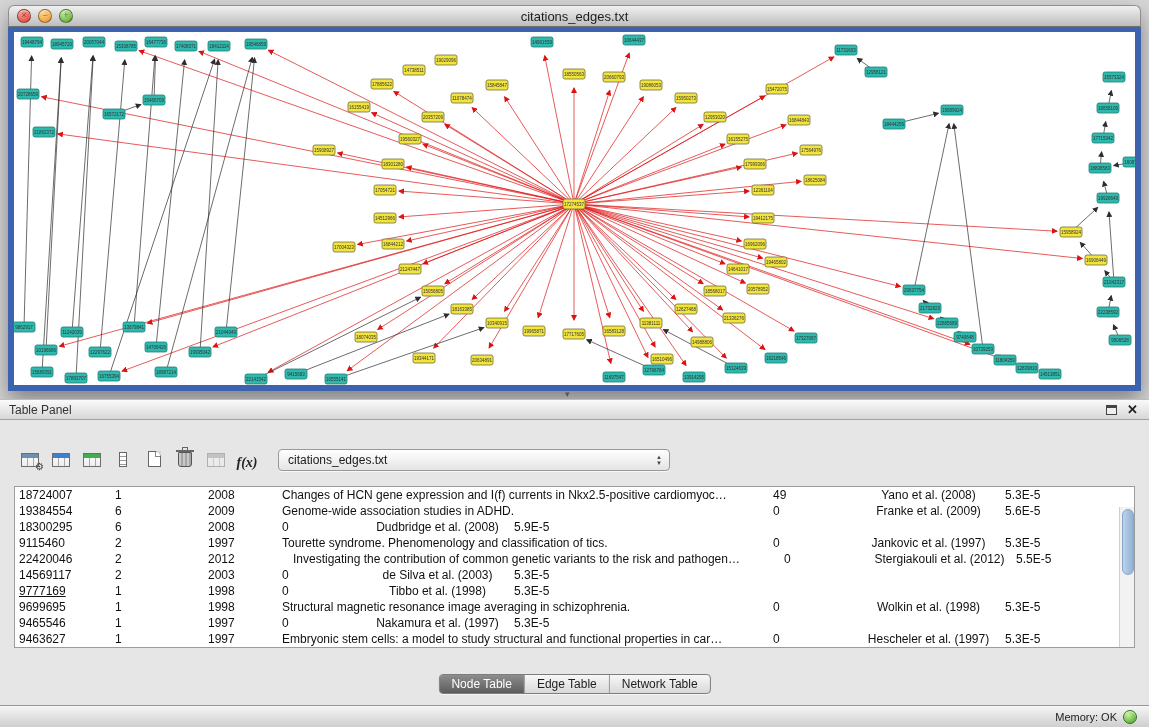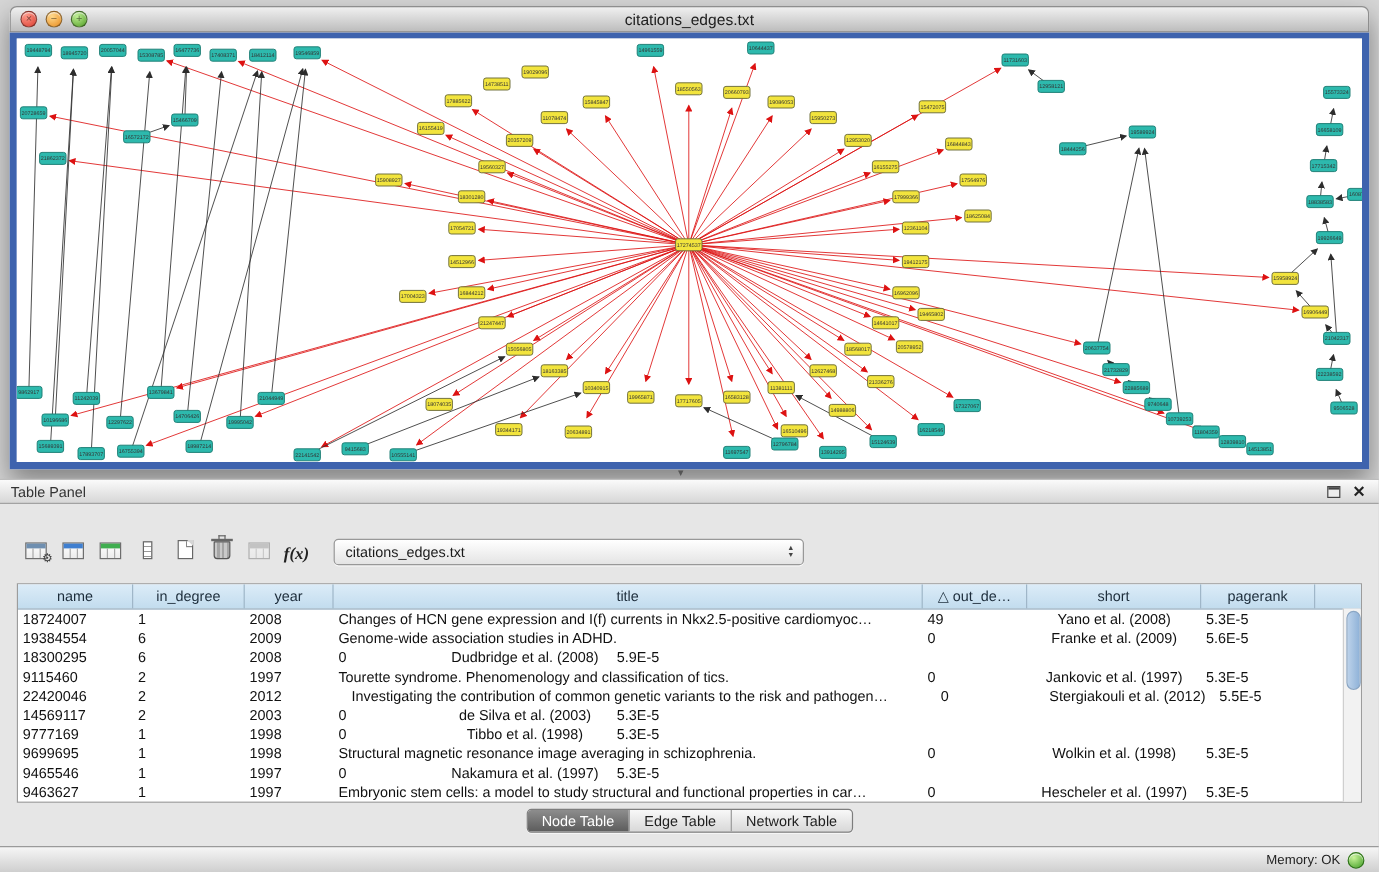--- a/index.html
+++ b/index.html
@@ -679,30 +679,20 @@
     <span class="combo">
       <span>citations_edges.txt</span>
       <span class="arrows">
         <span>▲</span>
           <span>▼</span>
       </span>
     </span>
   </div>
 
   <div class="tbl">
-    <div class="thead" id="thead">
-        <div class="th" style="width: 96px;">name</div>
-        <div class="th" style="width: 93px;">in_degree</div>
-        <div class="th" style="width: 74px;">year</div>
-        <div class="th" style="width: 491px;">title</div>
-        <div class="th" style="width: 87px;">△ out_de…</div>
-        <div class="th" style="width: 145px;">short</div>
-        <div class="th" style="width: 95px;">pagerank</div>
-        <div class="th" style="width: 25px; border-right: none;"></div>
-      </div>
     <div id="tbody">
         <div class="tr">
           <div class="td" style="width: 96px;">18724007</div>
           <div class="td" style="width: 93px;">1</div>
           <div class="td" style="width: 74px;">2008</div>
           <div class="td" style="width: 491px;">Changes of HCN gene expression and I(f) currents in Nkx2.5-positive cardiomyoc…</div>
           <div class="td" style="width: 87px;">49</div>
           <div class="td center" style="width: 145px;">Yano et al. (2008)</div>
           <div class="td" style="width: 95px;">5.3E-5</div>
         </div>
@@ -743,21 +733,21 @@
         </div>
         <div class="tr">
           <div class="td" style="width: 96px;">14569117</div>
           <div class="td" style="width: 93px;">2</div>
           <div class="td" style="width: 74px;">2003</div>
           <div class="td" style="width: 87px;">0</div>
           <div class="td center" style="width: 145px;">de Silva et al. (2003)</div>
           <div class="td" style="width: 95px;">5.3E-5</div>
         </div>
         <div class="tr">
-          <div class="td" style="width: 96px;">9777169</div>
+          <div class="td" style="width: 96px; text-decoration: underline;">9777169</div>
           <div class="td" style="width: 93px;">1</div>
           <div class="td" style="width: 74px;">1998</div>
           <div class="td" style="width: 87px;">0</div>
           <div class="td center" style="width: 145px;">Tibbo et al. (1998)</div>
           <div class="td" style="width: 95px;">5.3E-5</div>
         </div>
         <div class="tr">
           <div class="td" style="width: 96px;">9699695</div>
           <div class="td" style="width: 93px;">1</div>
           <div class="td" style="width: 74px;">1998</div>

